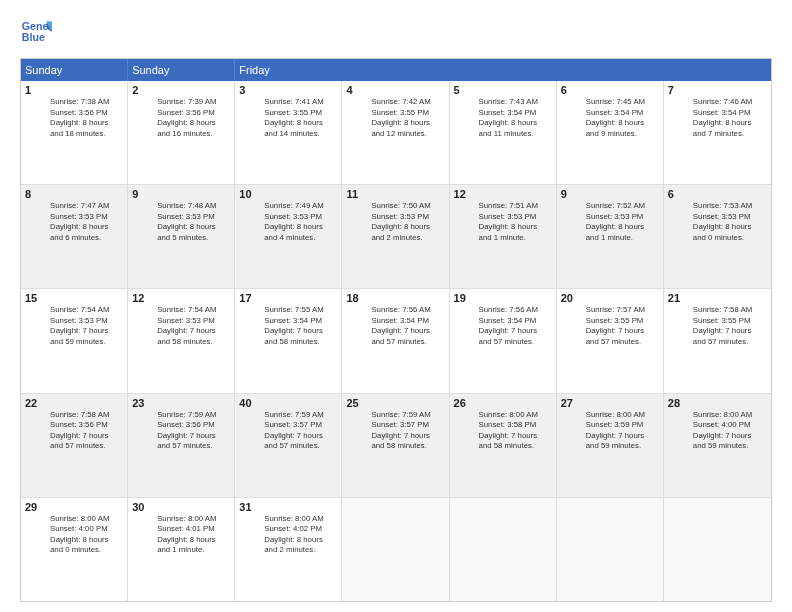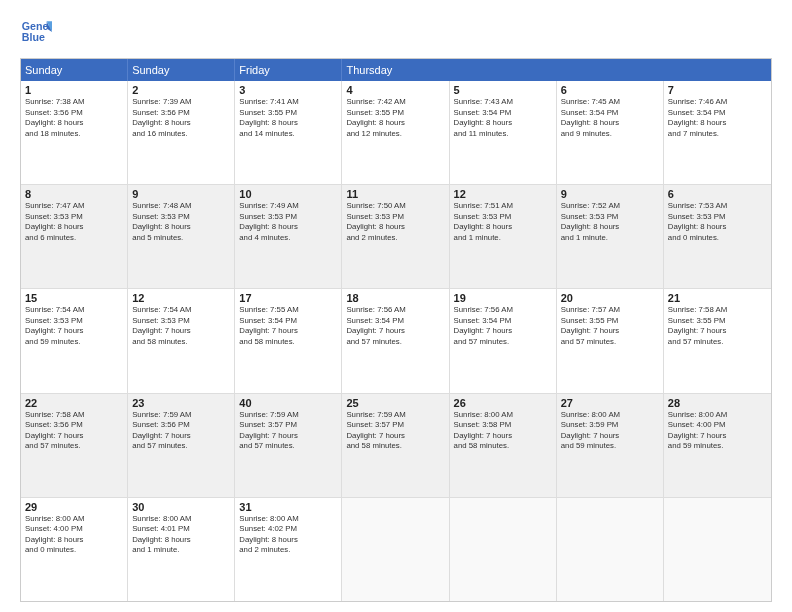--- a/index.html
+++ b/index.html
@@ -91,20 +91,21 @@
       font-size: 11px;
       font-weight: bold;
       color: #222;
       display: block;
       margin-bottom: 1px;
     }
     .cell-text {
       font-size: 7.8px;
       line-height: 1.35;
       color: #333;
+      margin-left: 25px;
     }
   </style>
 </head>
 <body>
 
 <div class="page">
   <div class="header">
     <div class="logo">
       <svg class="logo-icon" viewBox="0 0 36 36">
         <text x="2" y="16" font-size="12" font-weight="bold" fill="#3a6bbf">General</text>
@@ -121,21 +122,20 @@
       <div class="main-title"></div>
       <div class="subtitle"></div>
     </div>
   </div>
 
   <div class="calendar">
     <div class="cal-header">
     <div class="cal-header-cell">Sunday</div>
         <div class="cal-header-cell">Sunday</div>
         <div class="cal-header-cell">Friday</div>
-        <div class="cal-header-cell">Thursday</div>
       </div>
     <div class="cal-body">
     <div class="cal-row">
           <div class="cal-cell">
             <span class="day-num">1</span>
             <div class="cell-text">Sunrise: 7:38 AM<br>Sunset: 3:56 PM<br>Daylight: 8 hours<br>and 18 minutes.</div>
           </div>
           <div class="cal-cell">
             <span class="day-num">2</span>
             <div class="cell-text">Sunrise: 7:39 AM<br>Sunset: 3:56 PM<br>Daylight: 8 hours<br>and 16 minutes.</div>

